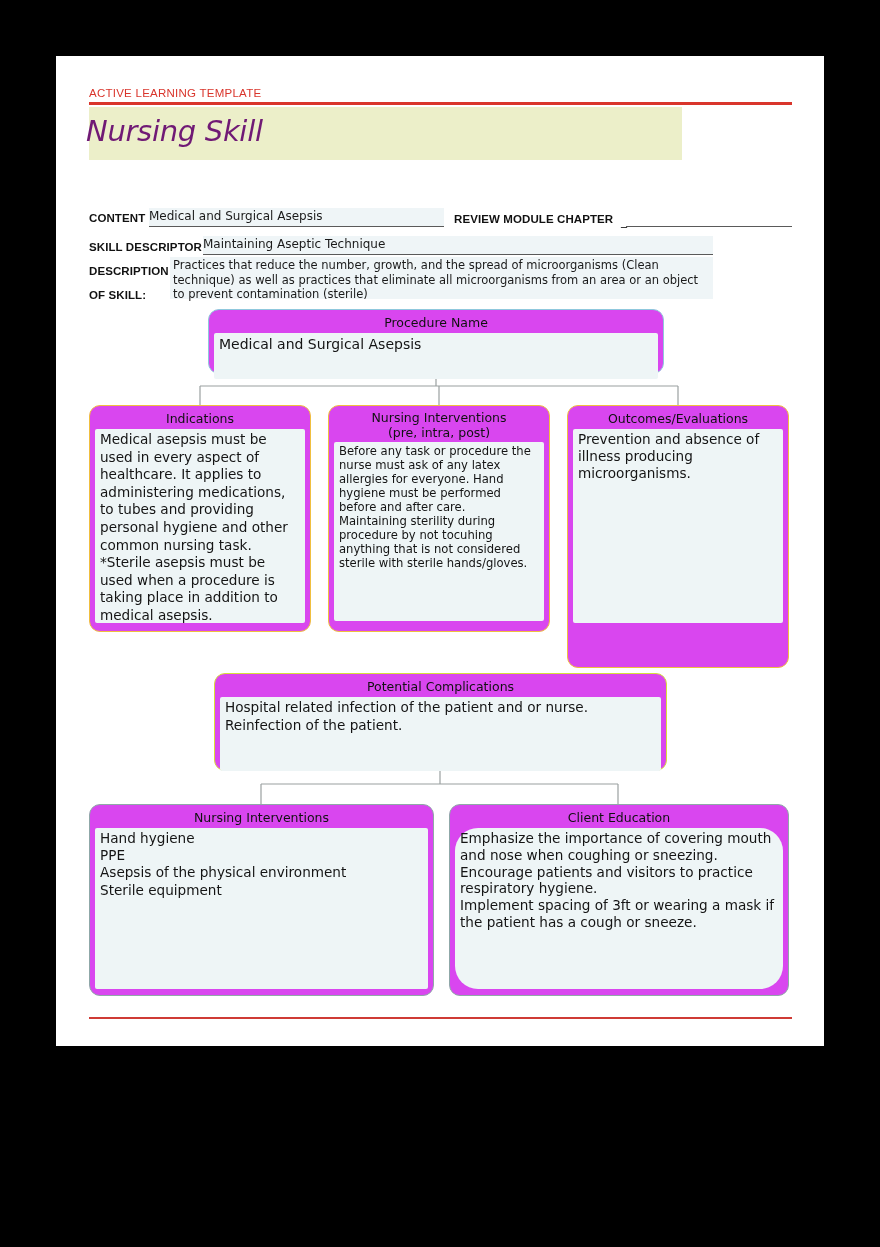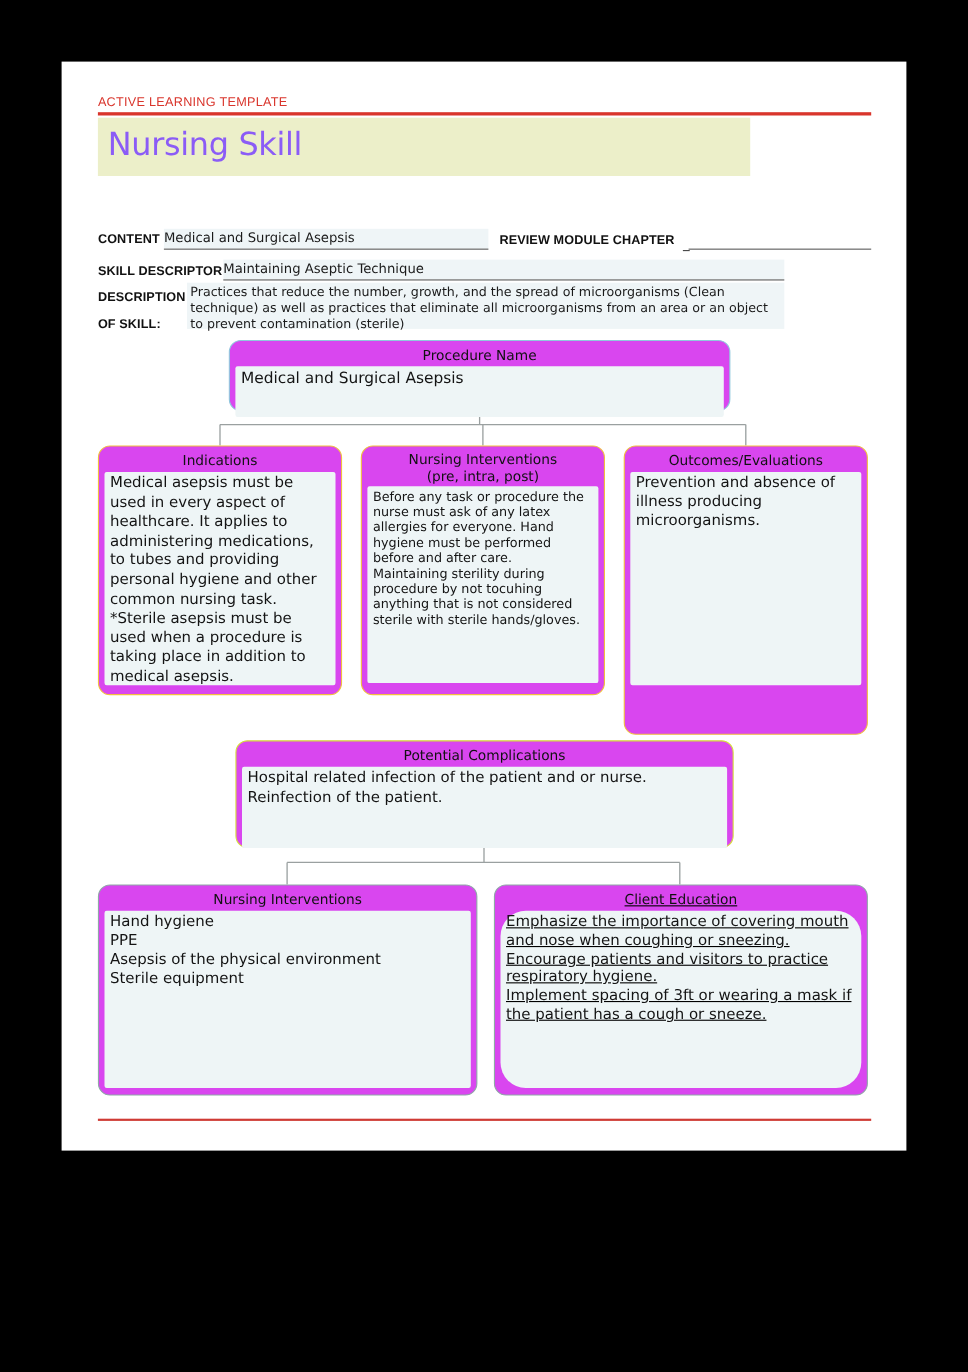--- a/index.html
+++ b/index.html
@@ -46,27 +46,28 @@
   .title-banner {
     position: absolute;
     left: 33px;
     top: 51px;
     width: 593px;
     height: 53px;
     background: #ecefc9;
   }
   .title-text {
     position: absolute;
-    left: 42px;
+    left: 30px;
     top: 58px;
     font-size: 29px;
-    color: #8b5cf6;
+    color: #701a75;
     font-family: "DejaVu Sans", sans-serif;
     font-weight: 400;
     letter-spacing: -0.3px;
+    font-style: italic;
   }
 
   
   .fld-label {
     position: absolute;
     font-size: 11.5px;
     font-weight: bold;
     color: #111111;
     font-family: "Liberation Sans", sans-serif;
     letter-spacing: 0.1px;
@@ -172,21 +173,21 @@
     left: 158px; top: 617px; width: 453px; height: 98px;
     border: 1.8px solid #d6e03a;
   }
   #node-complications .node-body {
     font-size: 13.6px; line-height: 17.6px; height: 68px;
   }
 
   
   .slate { border: 1.4px solid #8fa8a8; }
   #node-interventions2 { left: 33px;  top: 748px; width: 345px; height: 192px; }
-  #node-education      { left: 393px; top: 748px; width: 340px; height: 192px; text-decoration: underline; }
+  #node-education      { left: 393px; top: 748px; width: 340px; height: 192px; }
 
   #node-interventions2 .node-body {
     font-size: 13.6px; line-height: 17.2px; height: 155px;
   }
   #node-education .node-body {
     font-size: 13.6px; line-height: 16.8px; height: 155px; border-radius: 23px;
   }
 
   .red-rule-bottom {
     position: absolute;

